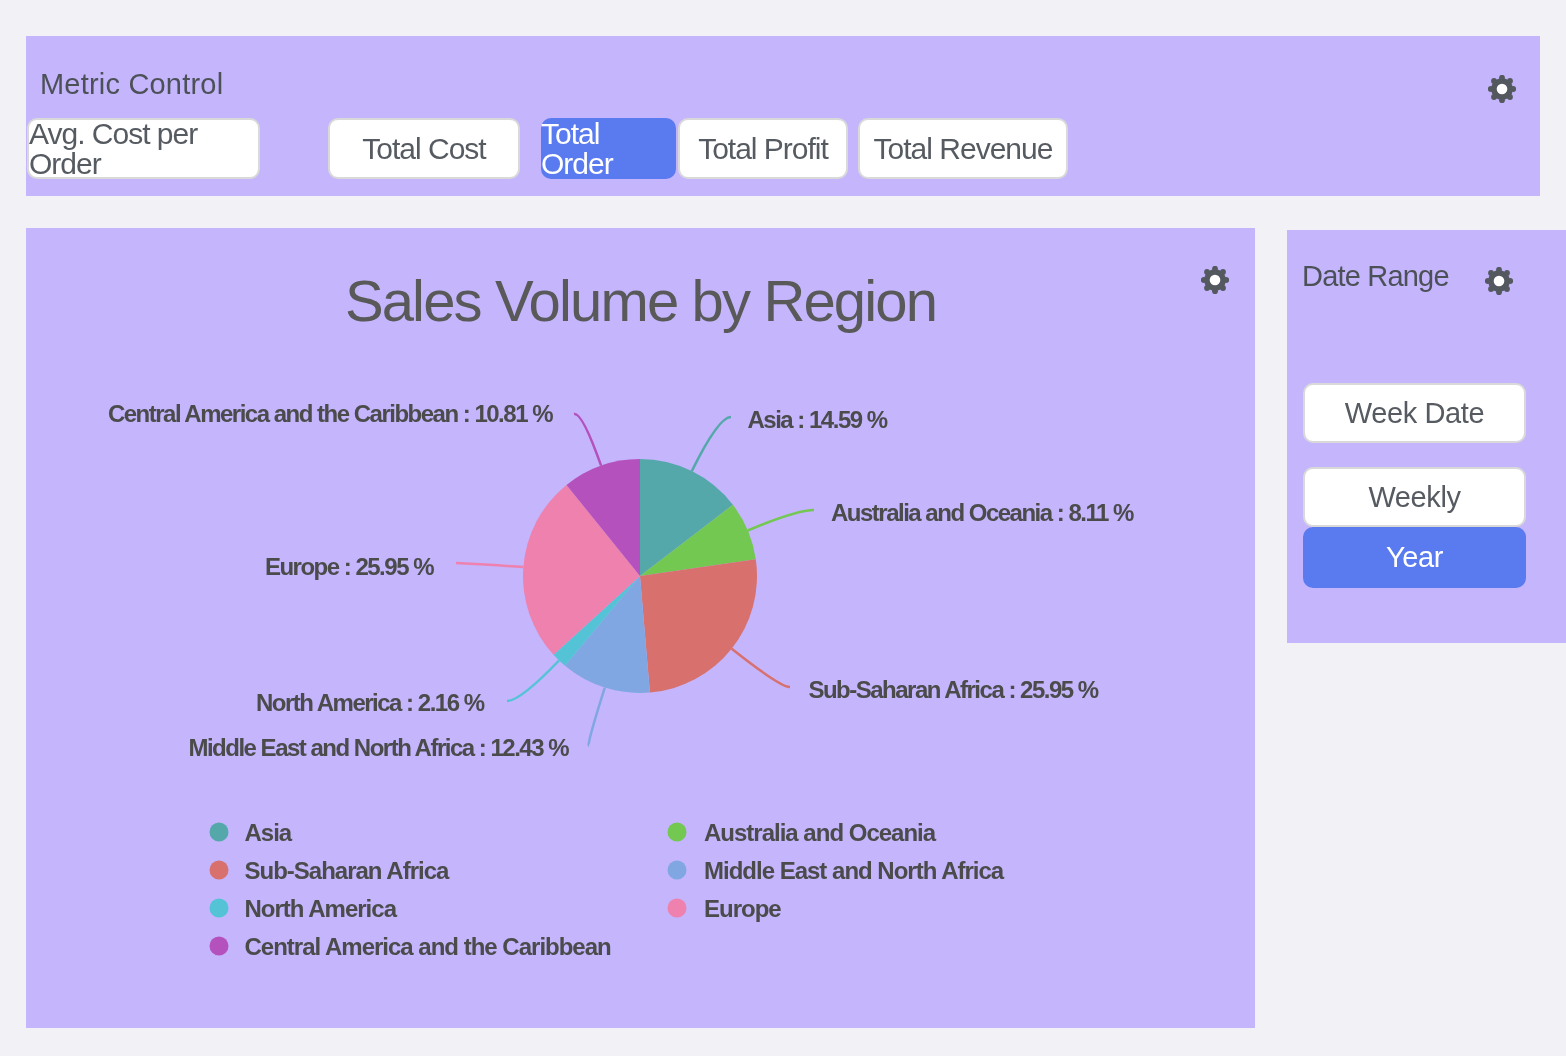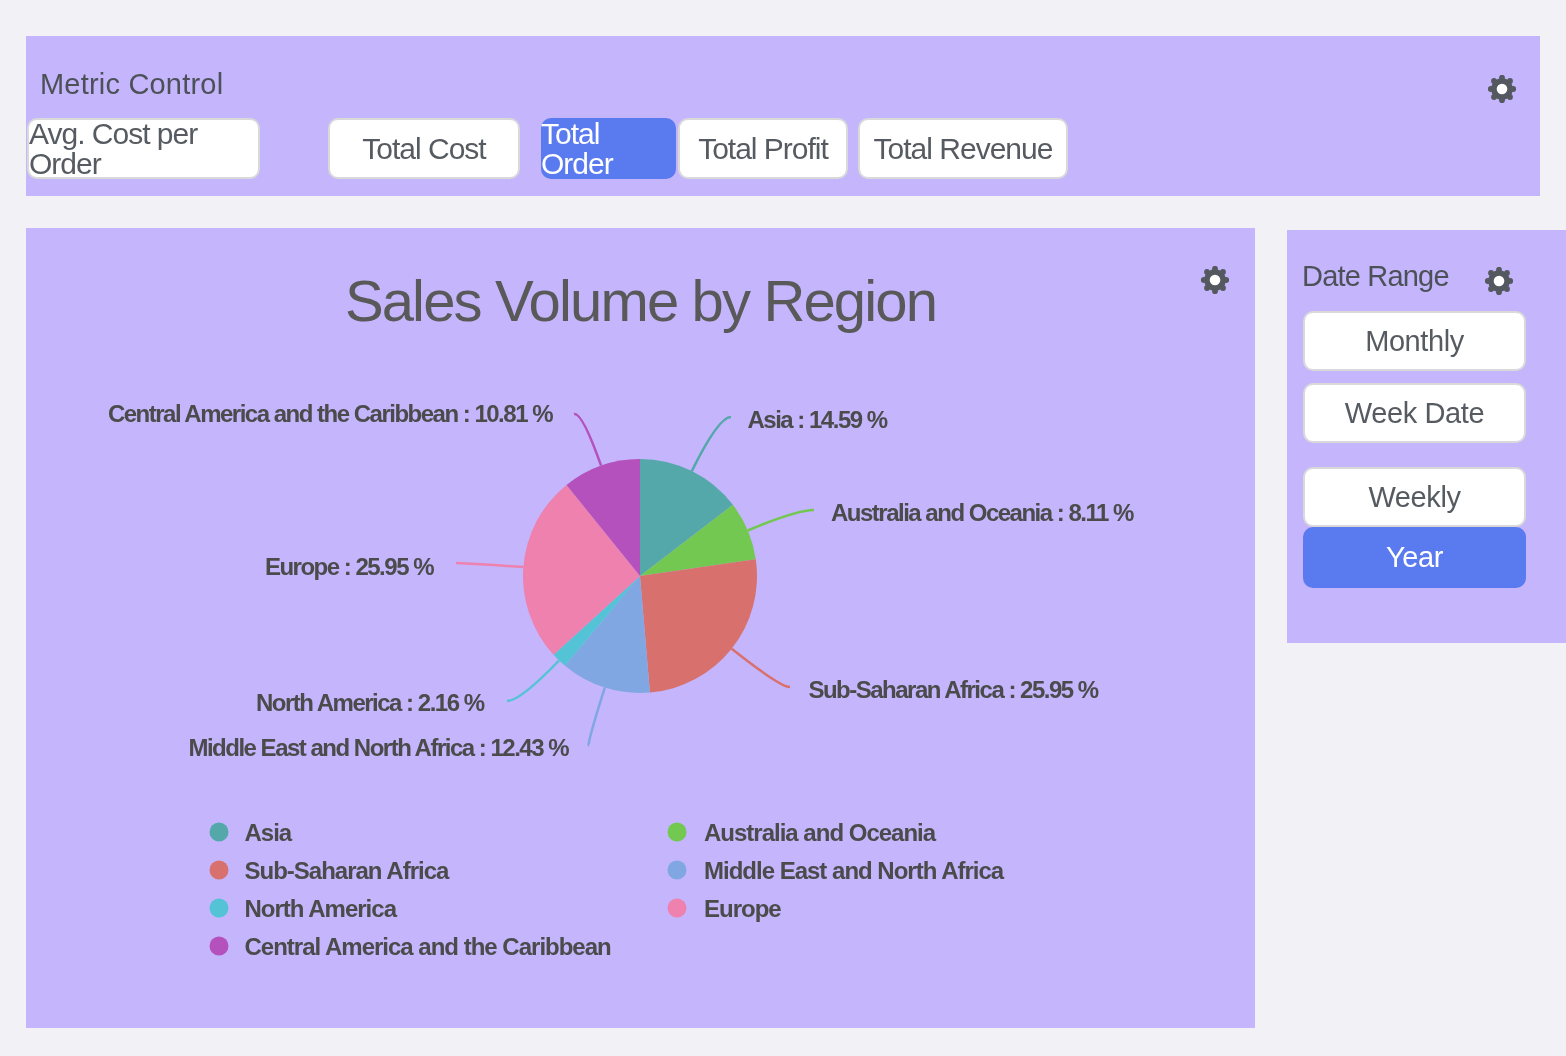--- a/index.html
+++ b/index.html
@@ -112,17 +112,16 @@
         <circle cx="21.99" cy="6.01" r="2.9"></circle>
       <circle cx="25.3" cy="14" r="2.9"></circle>
         <circle cx="21.99" cy="21.99" r="2.9"></circle>
       <circle cx="14" cy="25.3" r="2.9"></circle>
         <circle cx="6.01" cy="21.99" r="2.9"></circle>
       <circle cx="2.7" cy="14" r="2.9"></circle>
         <circle cx="6.01" cy="6.01" r="2.9"></circle>
     </g>
     <circle cx="14" cy="14" r="5.3" fill="#ffffff"></circle>
   </svg>
-  <div class="btn dbtn" style="top:81px;">Monthly</div>
   <div class="btn dbtn" style="top:153px;">Week Date</div>
   <div class="btn dbtn" style="top:225px;margin-top:12px;">Weekly</div>
   <div class="btn dbtn sel" style="top:297px;height:61px;">Year</div>
 </div>
 
 </body></html>

